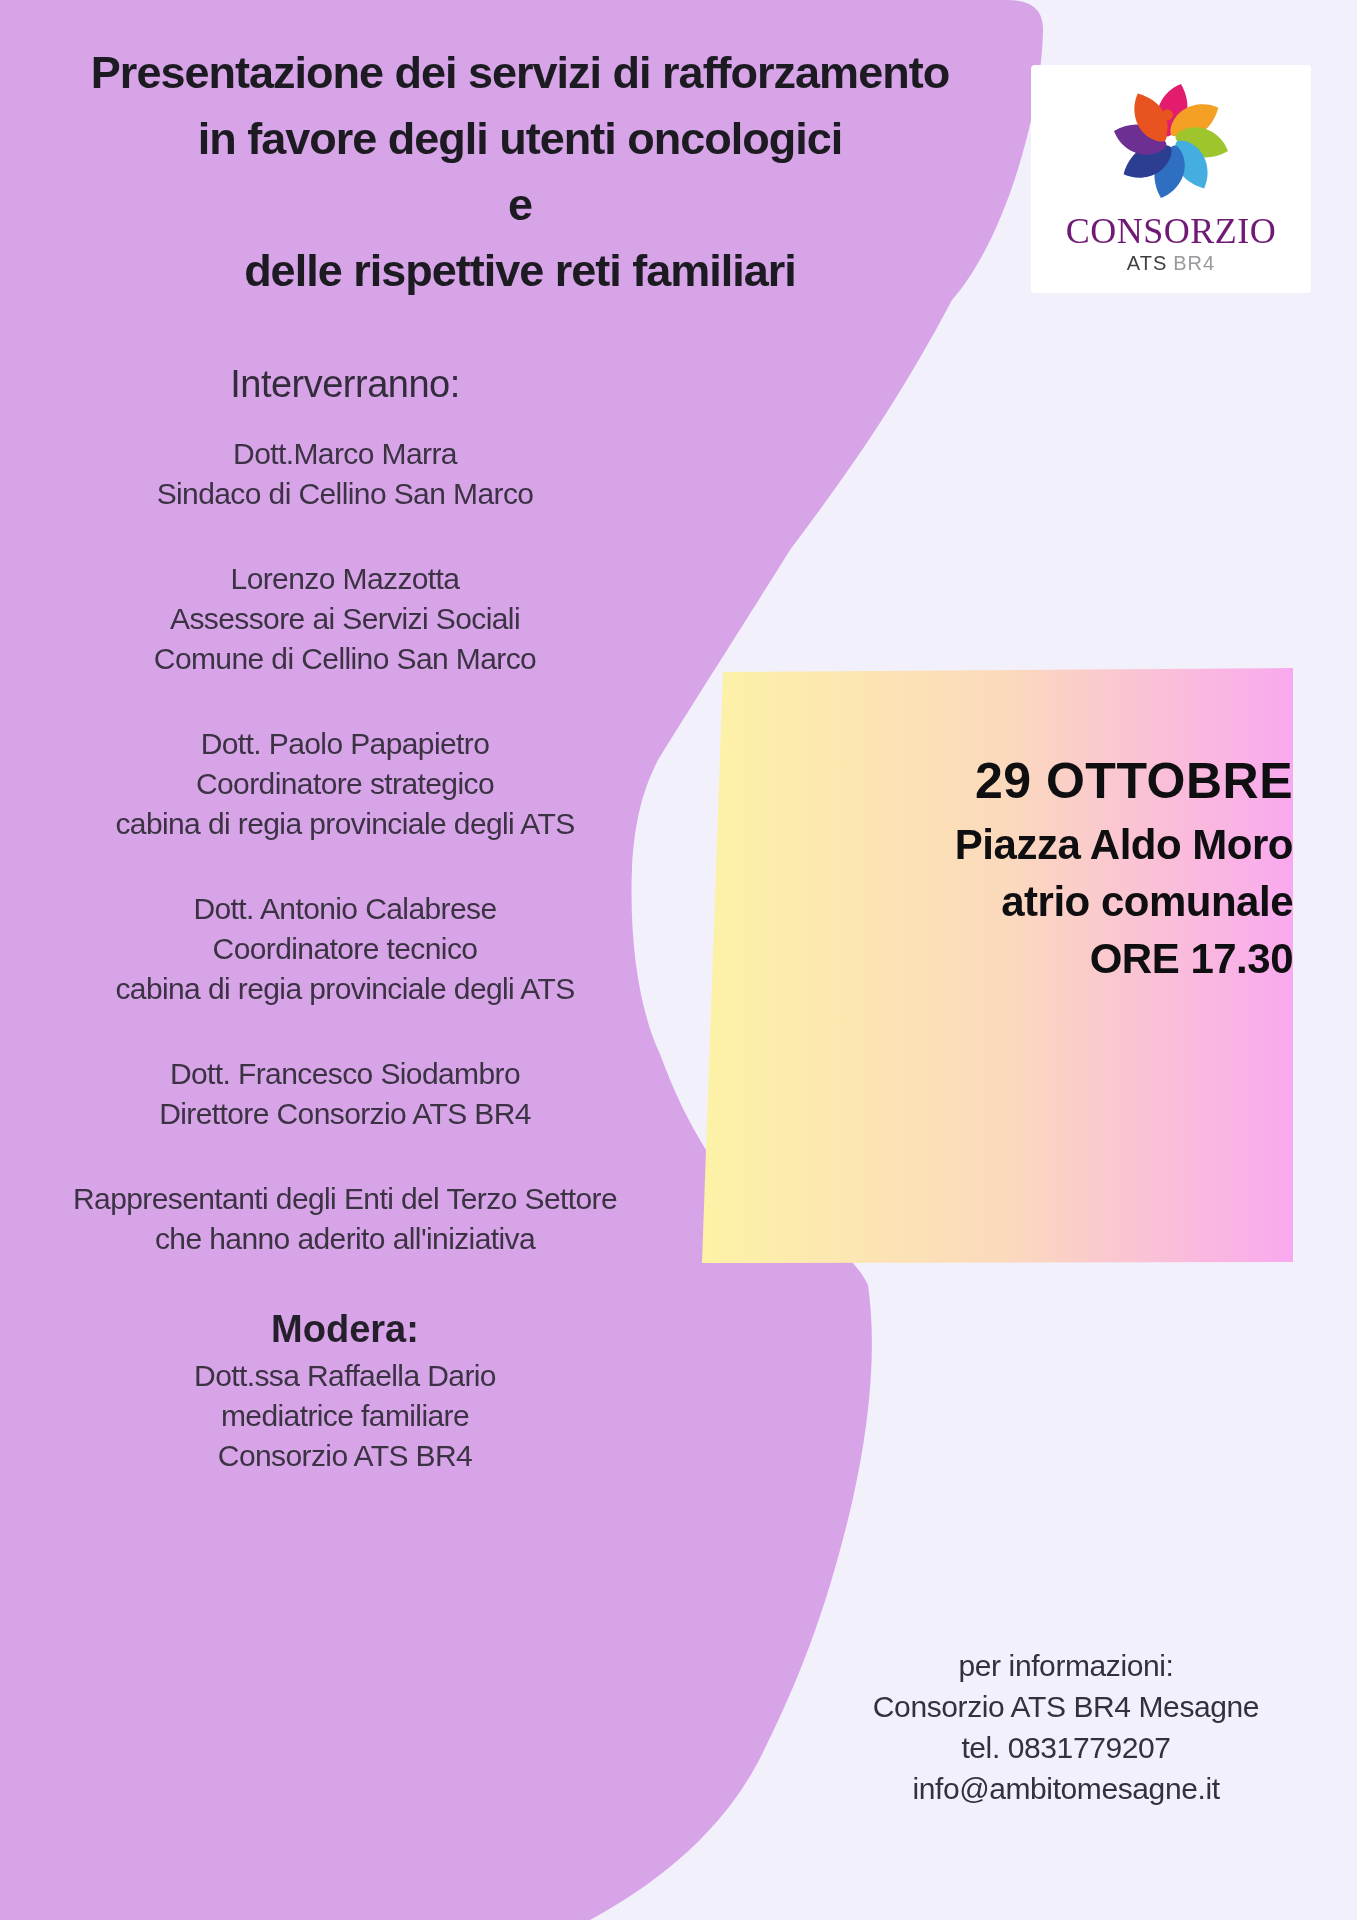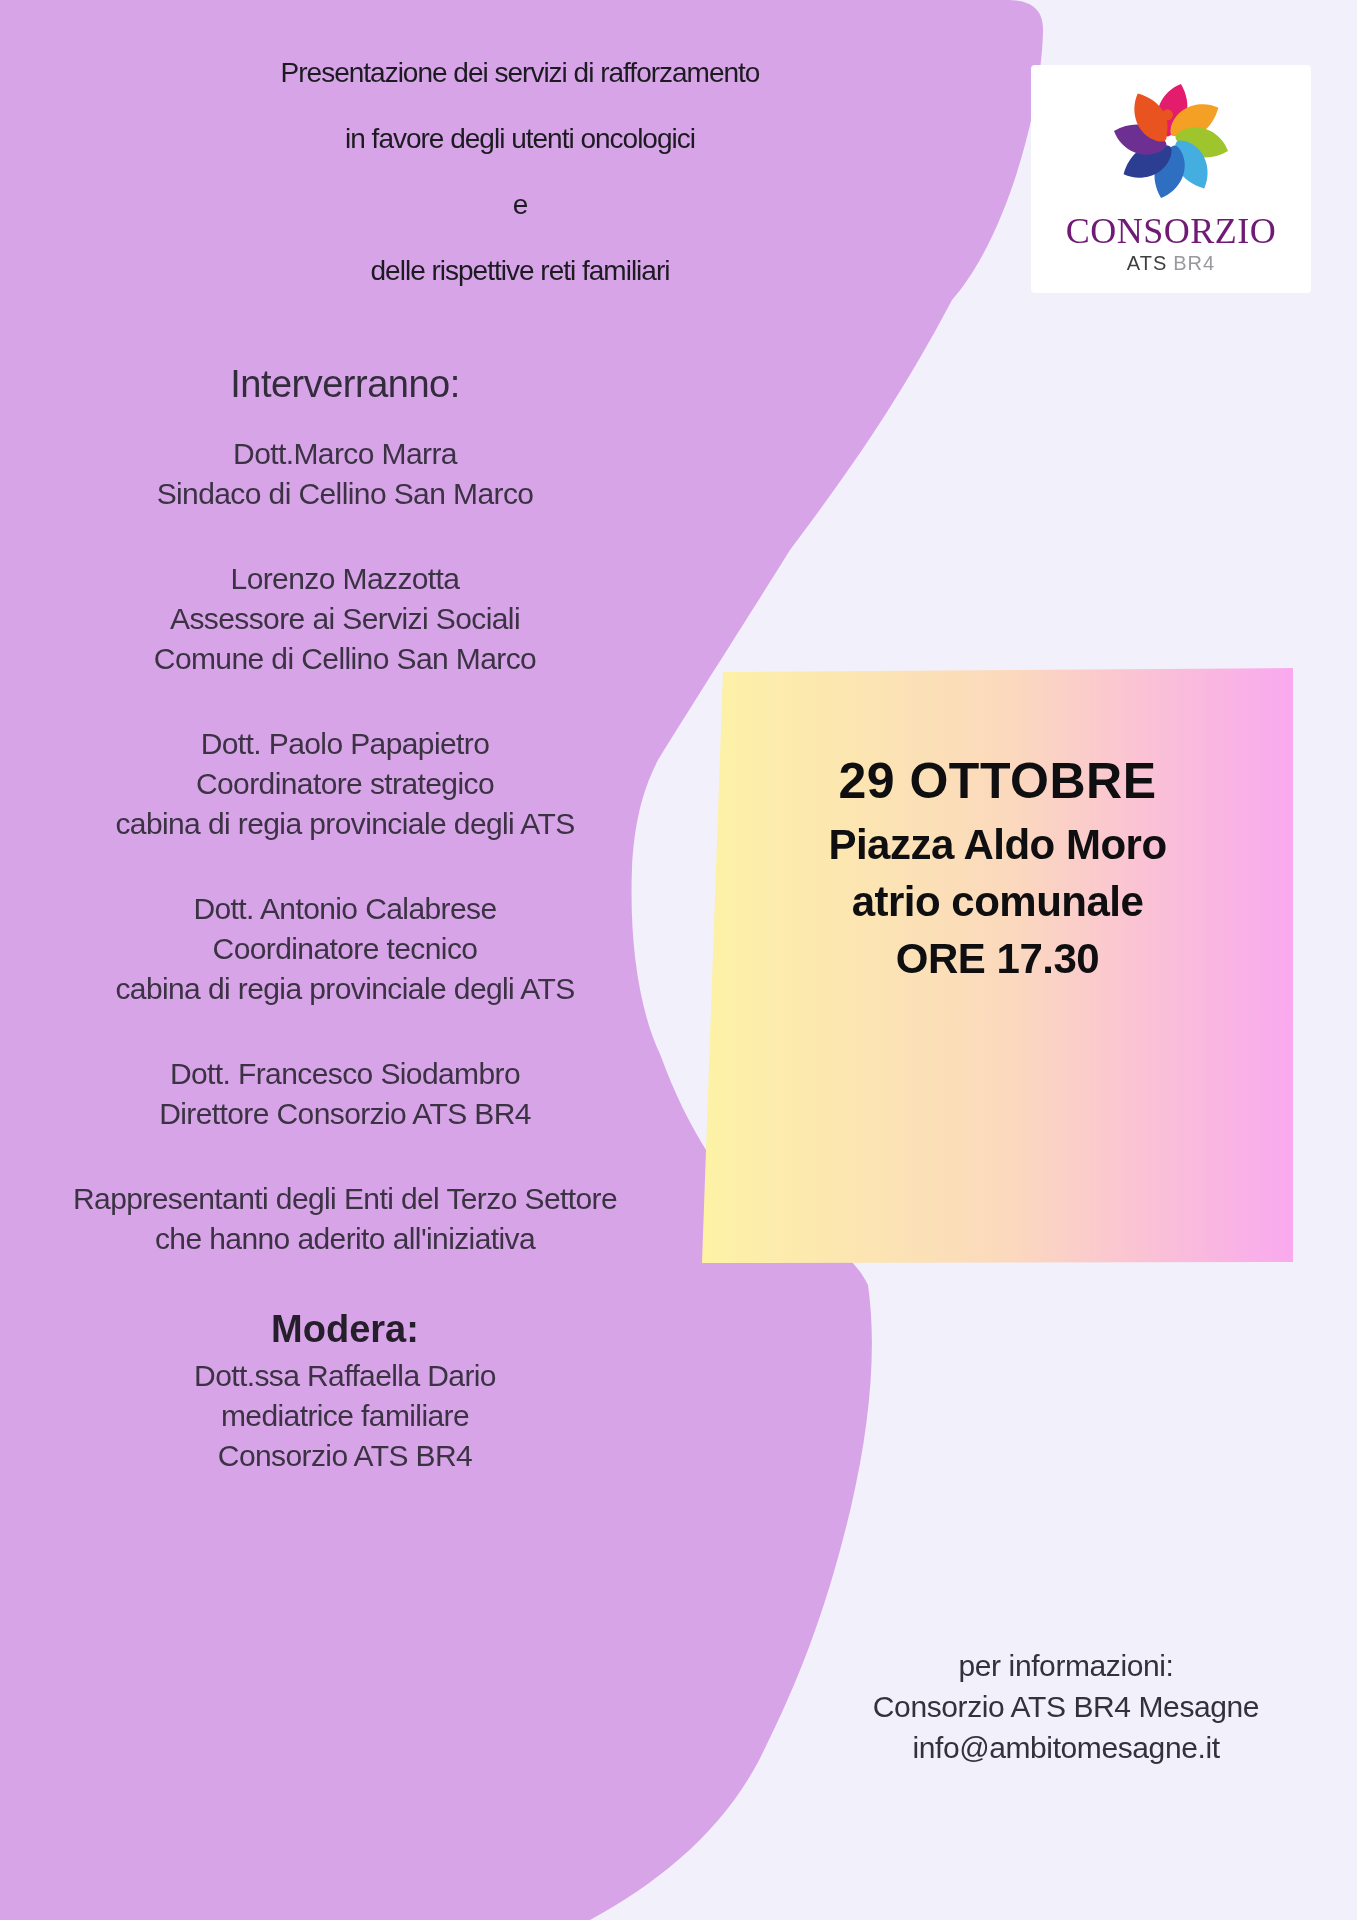--- a/index.html
+++ b/index.html
@@ -9,21 +9,21 @@
     background:#f2f0fa;
     overflow:hidden;
     font-family:"Liberation Sans", sans-serif;
   }
   #blob-svg{position:absolute;left:0;top:0;width:1357px;height:1920px;}
 
   
   .title-block{
     position:absolute;left:60px;top:40px;width:920px;
     text-align:center;color:#1d1b22;
-    font-weight:400;font-size:28px;line-height:66px;letter-spacing:-1px;
+    font-weight:700;font-size:45px;line-height:66px;letter-spacing:-1px;
   }
 
   
   .speakers-col{
     position:absolute;left:25px;top:360px;width:640px;
     text-align:center;color:#3b3344;
   }
   .section-heading{
     font-size:38px;letter-spacing:-0.5px;line-height:48px;
     margin-bottom:26px;color:#332c3c;
@@ -33,21 +33,21 @@
   .modera-block{margin-top:1px;}
   .modera-heading{
     font-weight:800;font-size:38px;line-height:50px;color:#241f2b;margin-bottom:2px;text-align:center;
   }
 
   
   .event-box{
     position:absolute;left:702px;top:668px;width:591px;height:595px;
     background:linear-gradient(to right,#fdf2a6 0%,#fbd9bd 52%,#f9a9ef 100%);
     clip-path:polygon(21px 4px,591px 0px,591px 594px,0px 595px);
-    text-align:center;color:#0f0f12;
+    text-align:right;color:#0f0f12;
   }
   .event-date{
     margin-top:82px;font-size:50px;font-weight:800;line-height:62px;letter-spacing:0.5px;
   }
   .event-line{font-size:42px;font-weight:800;line-height:57px;letter-spacing:-0.5px;}
   .event-lines{margin-top:4px;}
 
   
   .logo-card{
     position:absolute;left:1031px;top:65px;width:280px;height:228px;
@@ -173,16 +173,17 @@
     </svg>
     <div class="logo-word">CONSORZIO</div>
     <div class="logo-sub">
       <span class="ats">ATS</span><span class="br4">BR4</span>
     </div>
   </div>
 
   <div class="contact-block">
     <div>per informazioni:</div>
     <div>Consorzio ATS BR4 Mesagne</div>
+    <div>tel. 0831779207</div>
     <div>info@ambitomesagne.it</div>
   </div>
 
 </div>
 
 </body></html>

